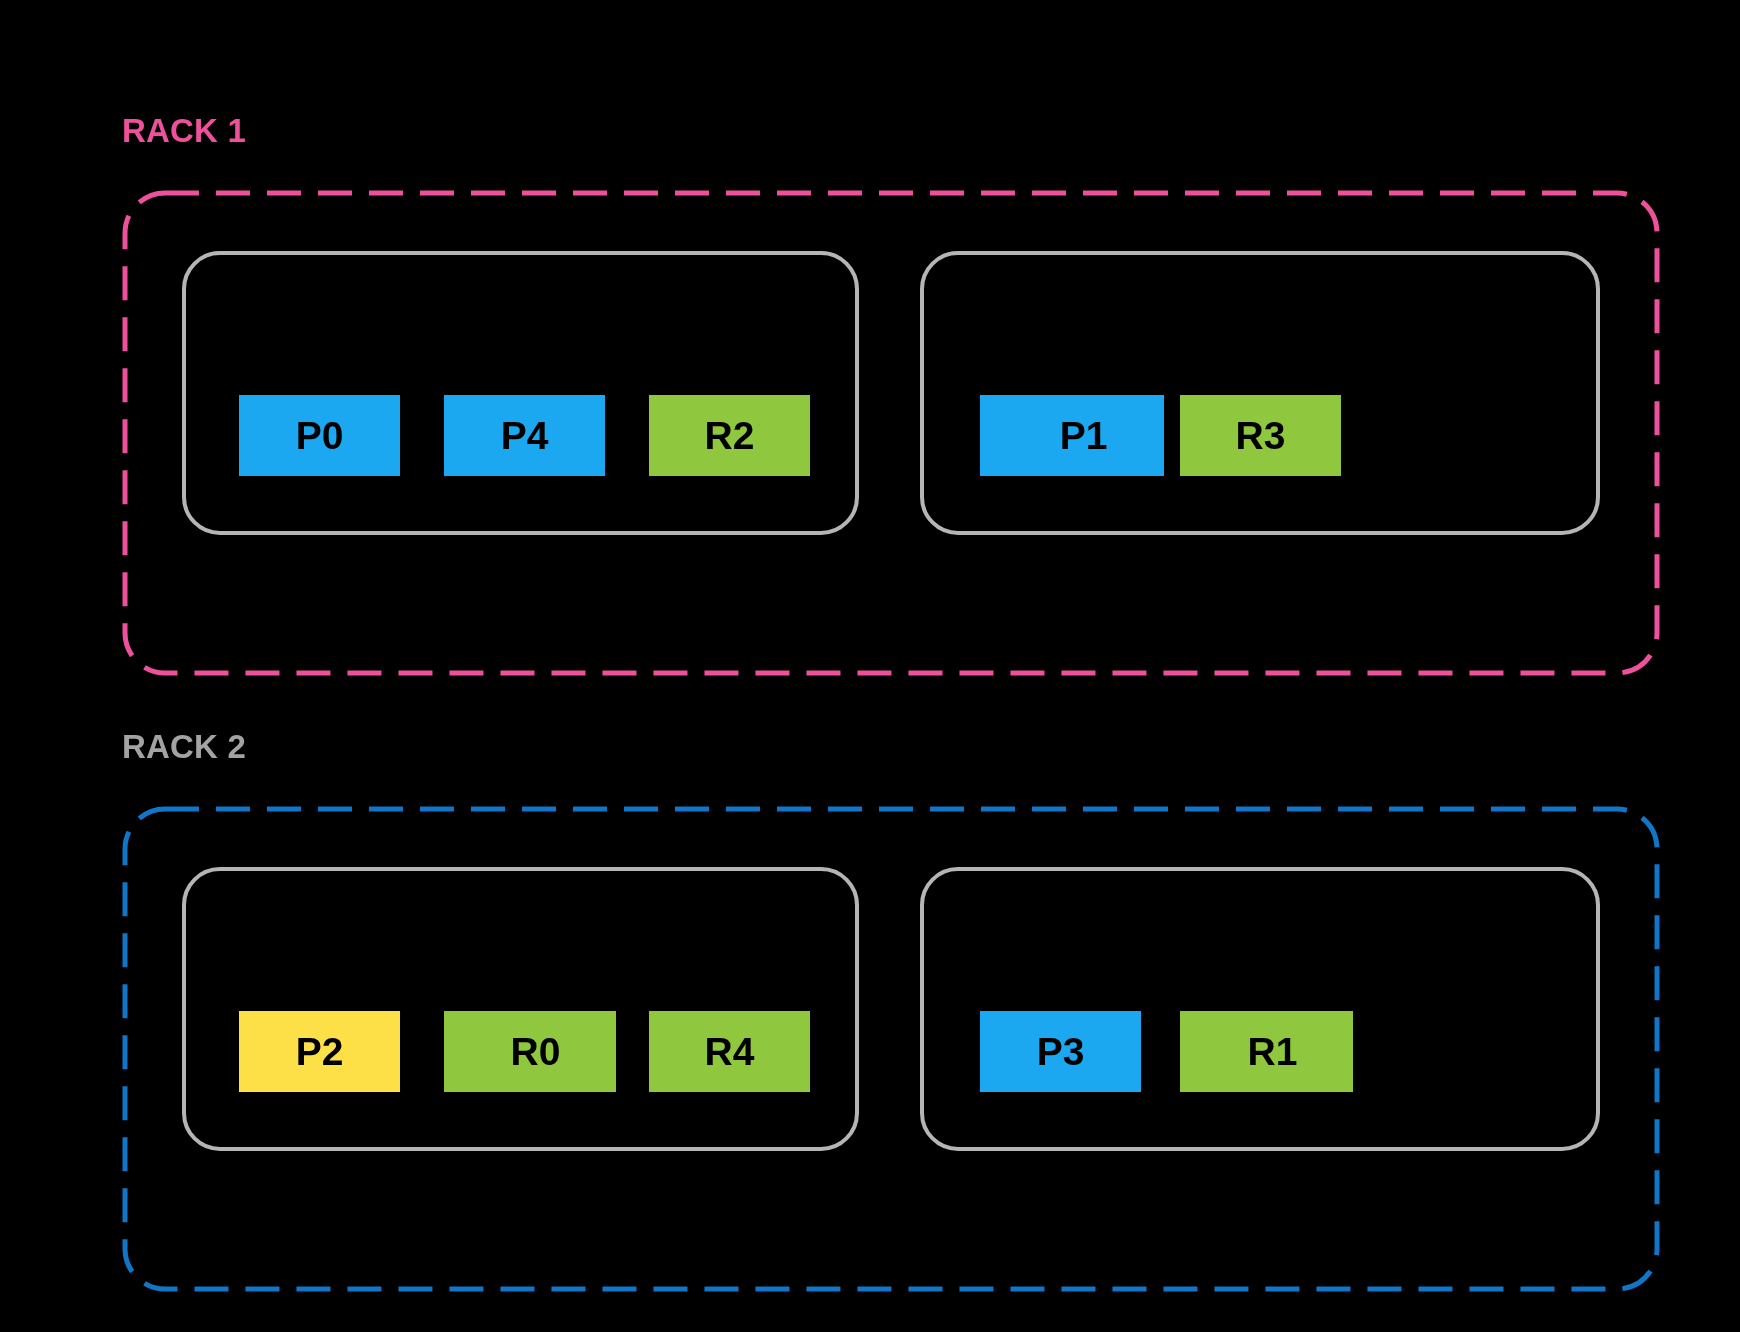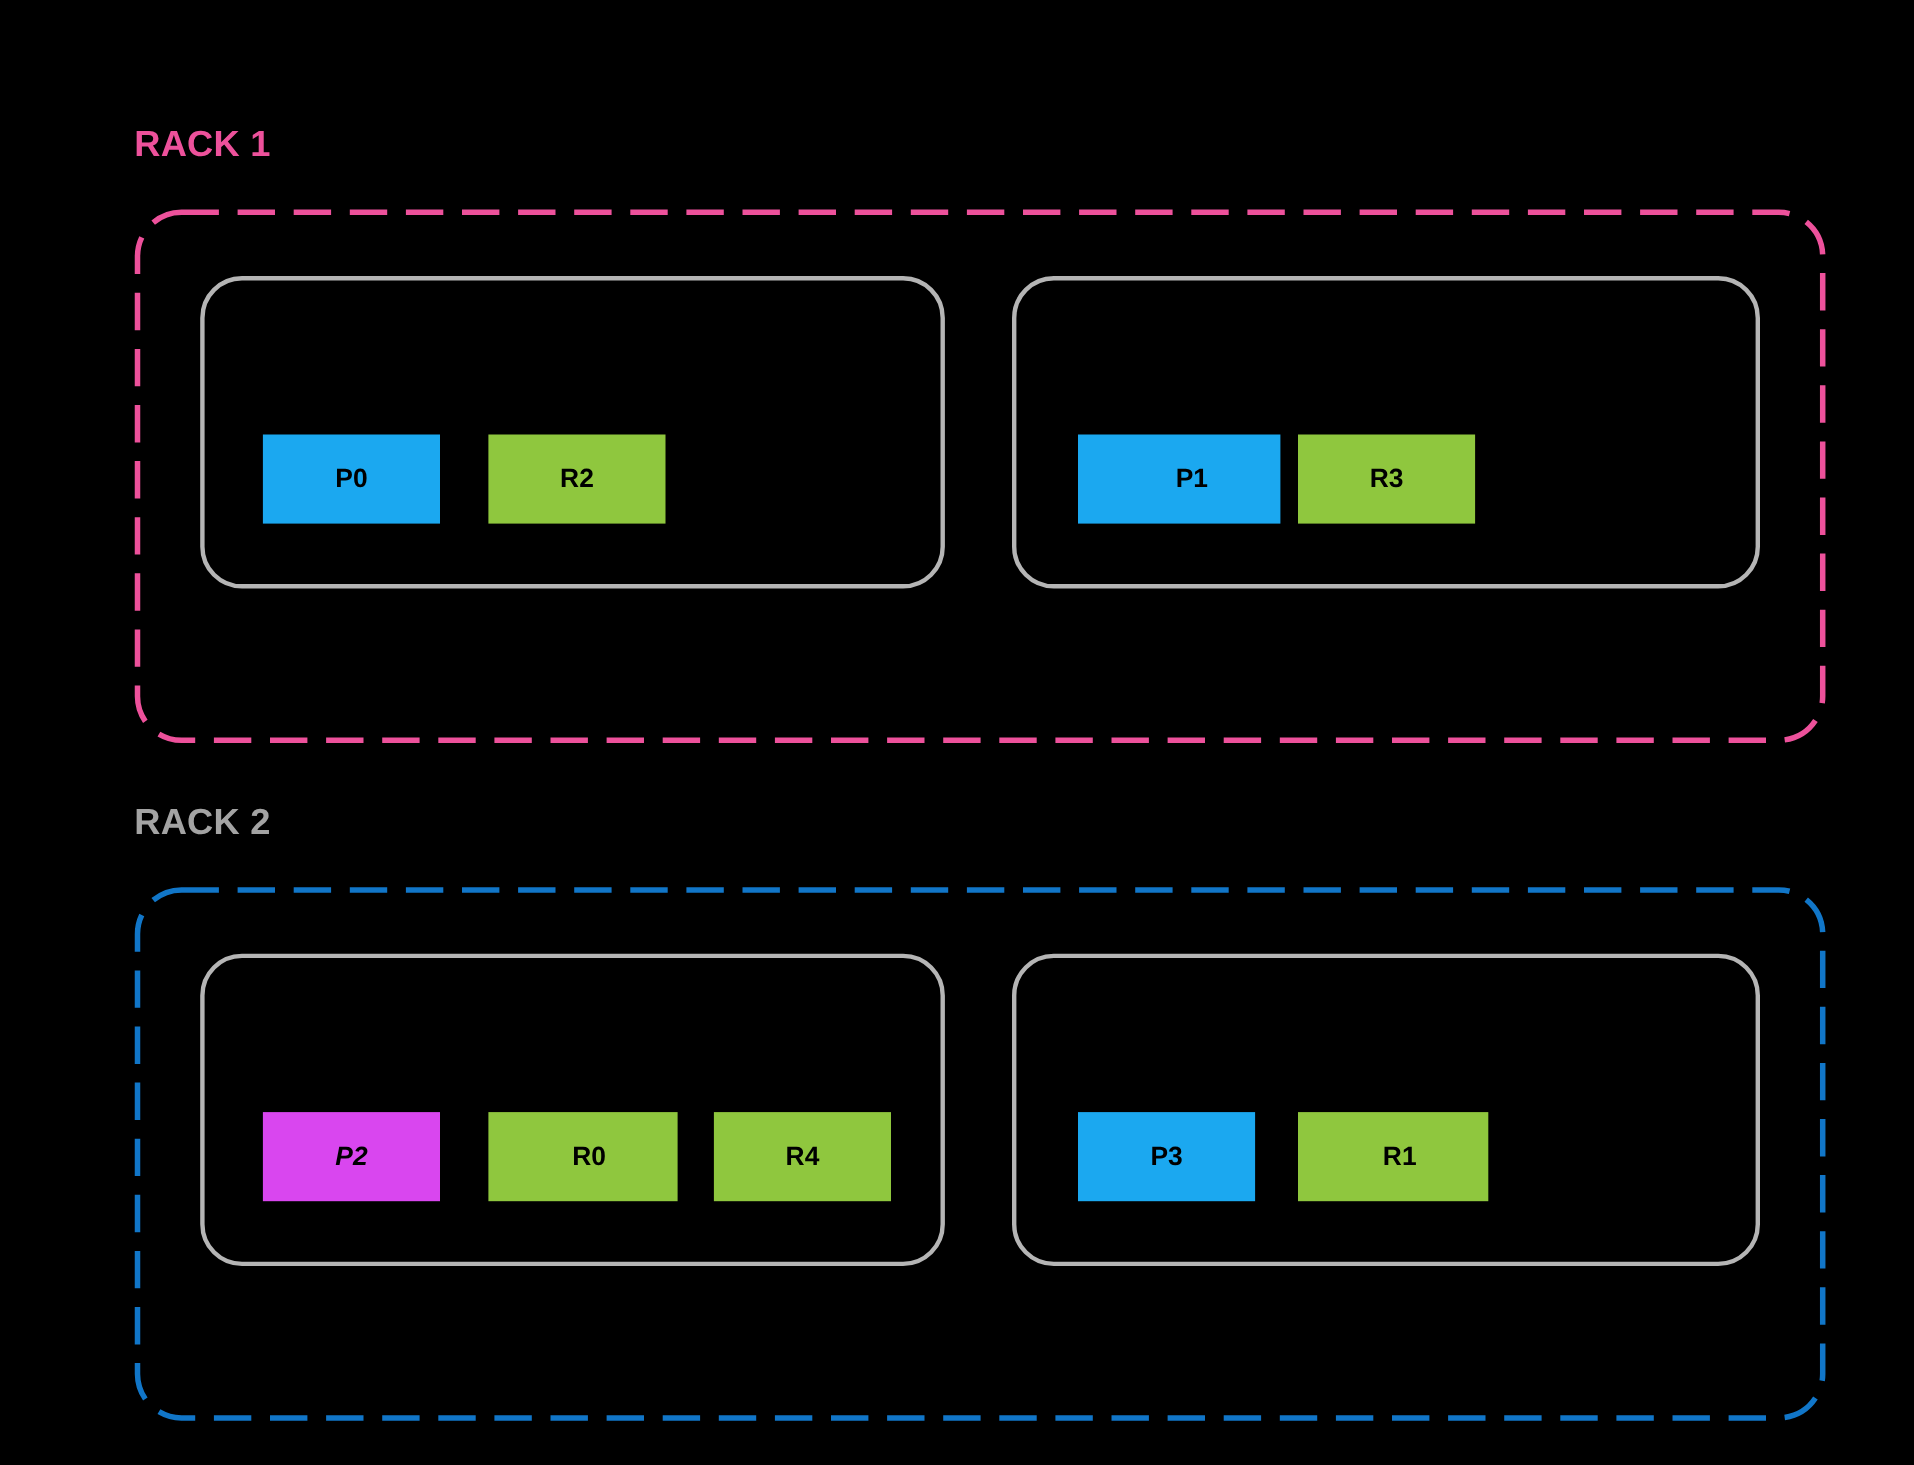--- a/index.html
+++ b/index.html
@@ -42,21 +42,21 @@
   .slot {
     position: absolute;
     top: 140px;
     width: 161px;
     height: 81px;
     display: flex;
     align-items: center;
     justify-content: center;
   }
   .slot span {
-    font-size: 24px;
+    font-size: 39px;
     font-weight: 700;
     color: #000000;
     line-height: 1;
   }
   .host-a .slot:nth-of-type(1) { left: 53px; }
   .host-a .slot:nth-of-type(2) { left: 258px; }
   .host-a .slot:nth-of-type(3) { left: 463px; }
   .host-b .slot:nth-of-type(1) { left: 56px; }
   .host-b .slot:nth-of-type(2) { left: 256px; }
 </style>
@@ -69,20 +69,23 @@
     <div class="rack-label" style="color: rgb(237, 81, 155);">RACK 1</div>
 
     <svg class="rack-frame" viewBox="0 0 1542 490">
       <rect x="5" y="5" width="1532" height="480" rx="40" ry="40" fill="none" stroke-width="5" stroke-dasharray="34 17" stroke="#ED519B"></rect>
     </svg>
 
     <div class="host host-a">
       <div class="slot" style="background: rgb(27, 168, 240);">
         <span>P0</span>
       </div>
+      <div class="slot" style="background: rgb(27, 168, 240);">
+        <span>P4</span>
+      </div>
       <div class="slot" style="background: rgb(143, 199, 62);">
         <span>R2</span>
       </div>
     </div>
 
     <div class="host host-b">
       <div class="slot" style="background: rgb(27, 168, 240); padding-left: 23px;">
         <span>P1</span>
       </div>
       <div class="slot" style="background: rgb(143, 199, 62);">
@@ -92,21 +95,21 @@
   </div>
 
   <div class="rack rack-2">
     <div class="rack-label" style="color: #a3a3a3;">RACK 2</div>
 
     <svg class="rack-frame" viewBox="0 0 1542 490">
       <rect x="5" y="5" width="1532" height="480" rx="40" ry="40" fill="none" stroke-width="5" stroke-dasharray="34 17" stroke="#1176C8"></rect>
     </svg>
 
     <div class="host host-a">
-      <div class="slot" style="background: #d946ef; font-style: italic;">
+      <div class="slot" style="background: #fde047;">
         <span>P2</span>
       </div>
       <div class="slot" style="background: rgb(143, 199, 62); padding-left: 11px;">
         <span>R0</span>
       </div>
       <div class="slot" style="background: rgb(143, 199, 62);">
         <span>R4</span>
       </div>
     </div>
 

